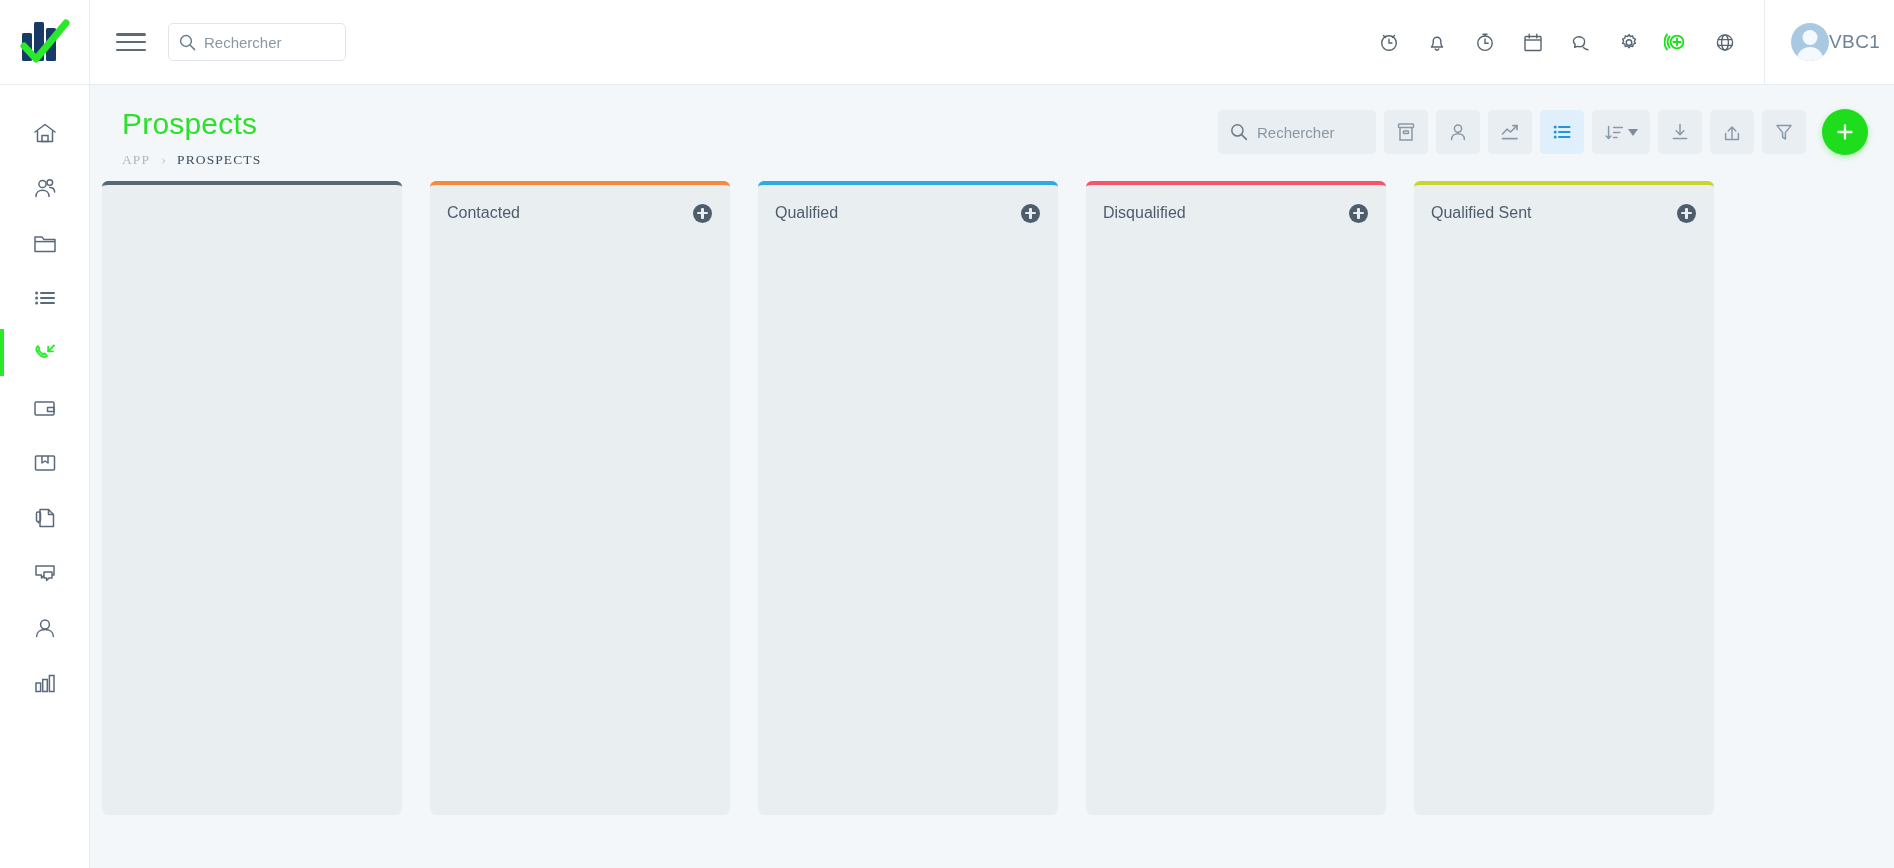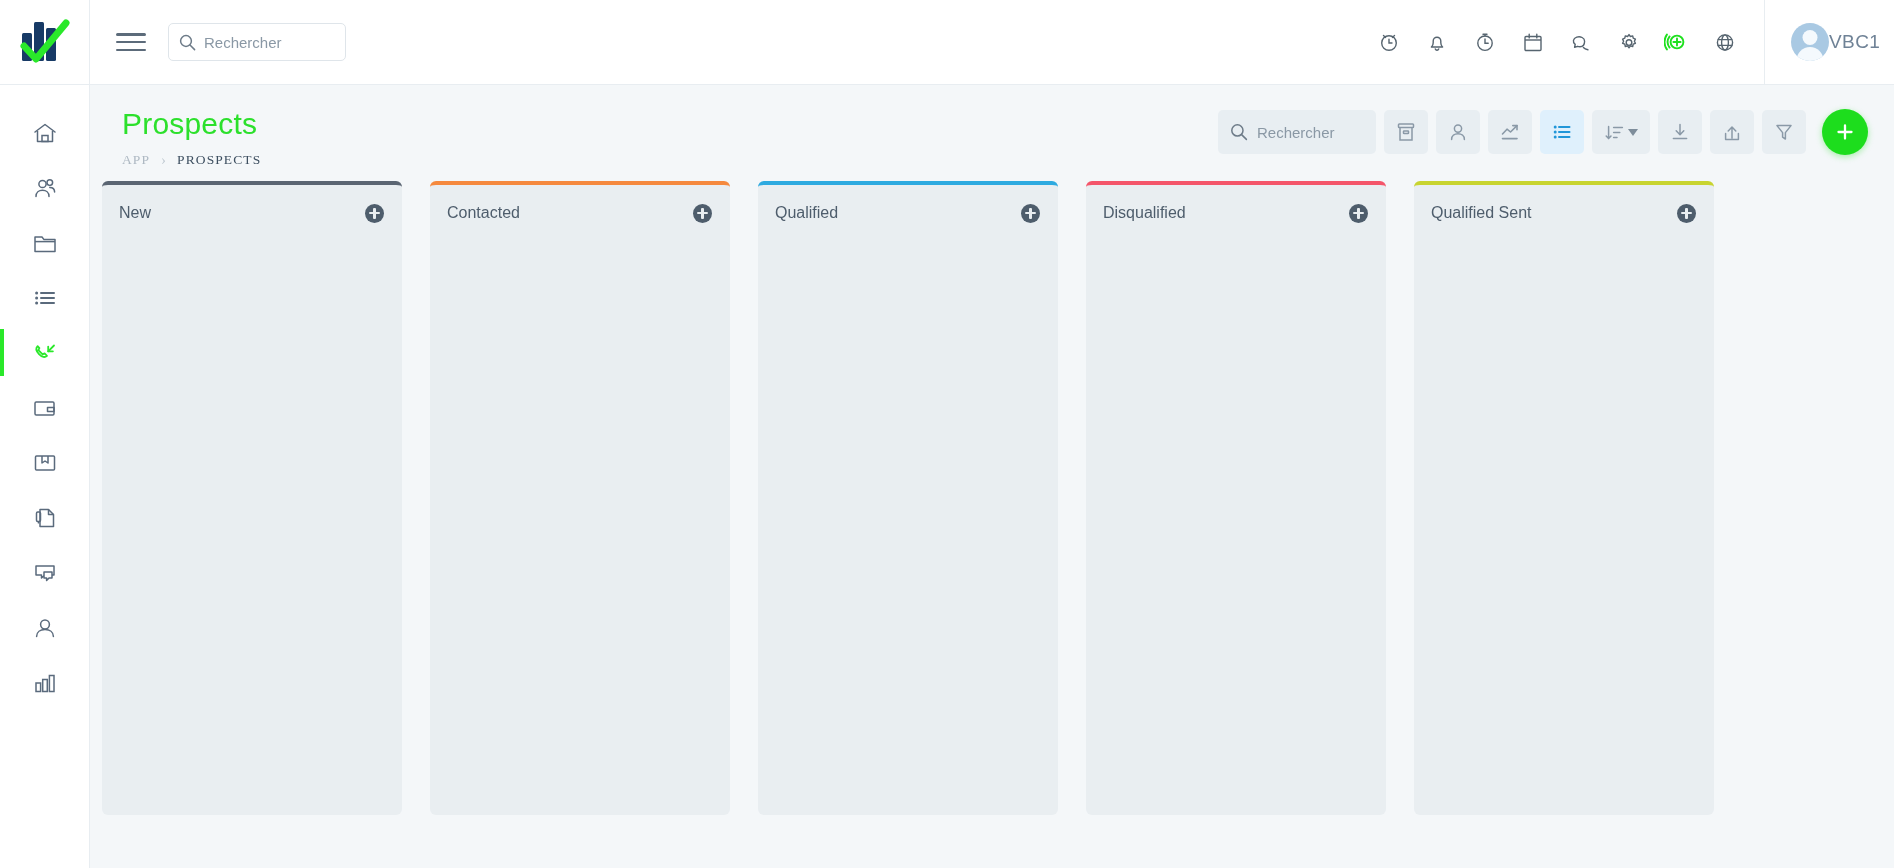--- a/index.html
+++ b/index.html
@@ -494,24 +494,20 @@
       <div class="fab">
         <svg width="24" height="24" viewBox="0 0 24 24">
           <path d="M12 5.5 V18.5 M5.5 12 H18.5" stroke="#ffffff" stroke-width="2.3" stroke-linecap="round"></path>
         </svg>
       </div>
     </div>
 
     <div class="board">
 
       <div class="column" style="border-top-color:#5a6572">
-        <div class="col-head">
-          <span class="col-title">New</span>
-          <span class="col-add"></span>
-        </div>
         <div class="col-body"></div>
       </div>
 
       <div class="column" style="border-top-color:#f5893e">
         <div class="col-head">
           <span class="col-title">Contacted</span>
           <span class="col-add"></span>
         </div>
         <div class="col-body"></div>
       </div>

